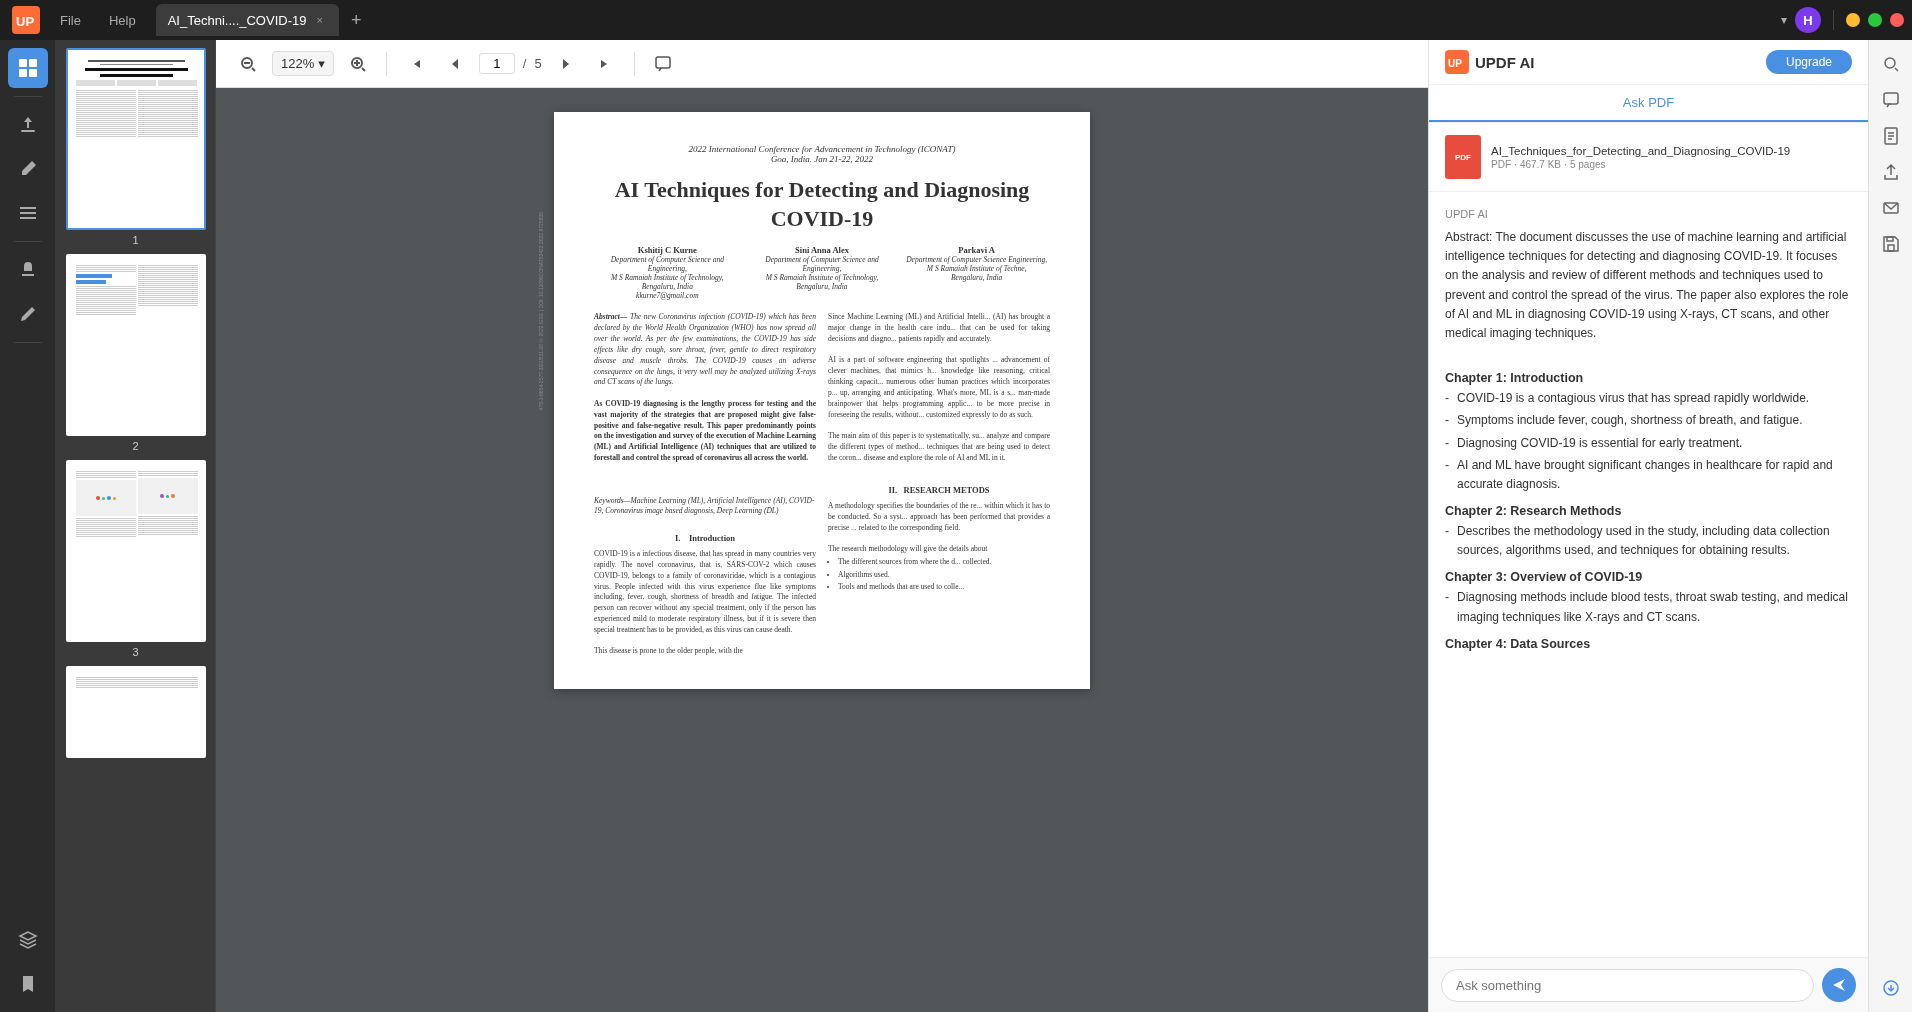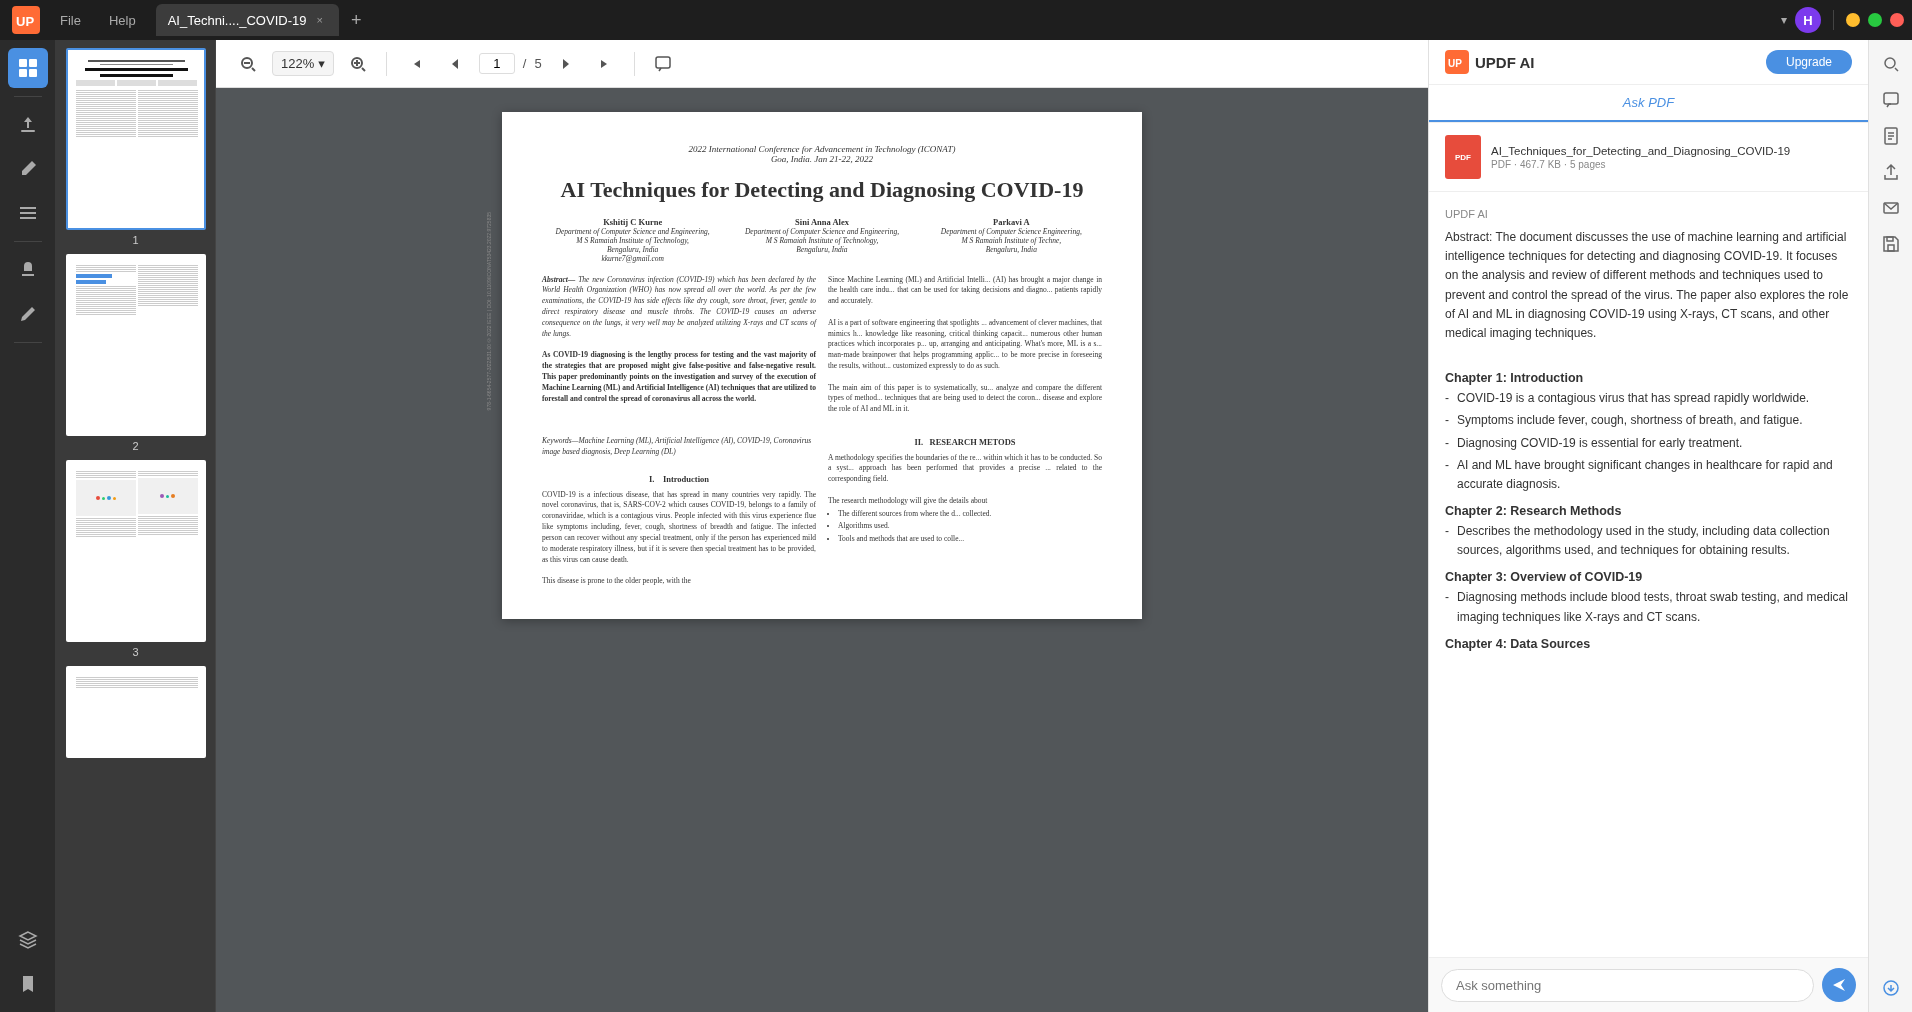--- a/index.html
+++ b/index.html
@@ -48,21 +48,21 @@
     
     .pdf-toolbar { display: flex; align-items: center; background: #fff; border-bottom: 1px solid #ddd; padding: 0 16px; height: 48px; gap: 8px; flex-shrink: 0; }
     .toolbar-btn { display: flex; align-items: center; justify-content: center; width: 32px; height: 32px; border-radius: 4px; cursor: pointer; color: #555; font-size: 16px; border: none; background: transparent; }
     .zoom-display { display: flex; align-items: center; background: #f5f5f5; border: 1px solid #ddd; border-radius: 4px; padding: 4px 8px; font-size: 13px; gap: 4px; cursor: pointer; }
     .toolbar-separator { width: 1px; height: 24px; background: #ddd; margin: 0 4px; }
     .page-input { width: 36px; border: 1px solid #ddd; border-radius: 3px; text-align: center; font-size: 13px; padding: 2px 4px; }
     .page-total { font-size: 13px; color: #555; }
 
     
     .pdf-content { flex: 1; overflow-y: auto; display: flex; justify-content: center; padding: 24px; background: #525659; }
-    .pdf-page { width: 640px; background: #fff; box-shadow: 0 2px 10px rgba(0,0,0,0.3); padding: 32px 40px; font-family: 'Times New Roman', serif; }
+    .pdf-page { width: 536px; background: #fff; box-shadow: 0 2px 10px rgba(0,0,0,0.3); padding: 32px 40px; font-family: 'Times New Roman', serif; }
 
     
     .pdf-conference { font-size: 9px; text-align: center; color: #333; margin-bottom: 8px; font-style: italic; }
     .pdf-title { font-size: 22px; font-weight: bold; text-align: center; margin: 12px 0; line-height: 1.3; }
     .pdf-authors { display: grid; grid-template-columns: 1fr 1fr 1fr; gap: 8px; margin: 12px 0; font-size: 8px; text-align: center; }
     .pdf-author-name { font-weight: bold; font-size: 8.5px; }
     .pdf-author-dept { font-style: italic; font-size: 7.5px; }
     .pdf-two-col { display: grid; grid-template-columns: 1fr 1fr; gap: 12px; margin-top: 8px; font-size: 7.5px; line-height: 1.4; }
     .pdf-section-title { text-align: center; font-size: 8.5px; font-weight: bold; margin: 6px 0 4px; }
     .pdf-roman { font-size: 8.5px; font-weight: bold; text-align: center; margin: 11px 0 4px; text-transform: uppercase; }
@@ -74,21 +74,21 @@
 
     
     .right-panel { width: 440px; background: #fff; display: flex; flex-direction: column; border-left: 1px solid #e0e0e0; flex-shrink: 0; }
     .ai-header { display: flex; align-items: center; padding: 10px 16px; border-bottom: 1px solid #eee; justify-content: space-between; }
     .ai-logo { display: flex; align-items: center; gap: 6px; }
     .ai-logo-icon { width: 24px; height: 24px; }
     .ai-logo-text { font-size: 15px; font-weight: 600; color: #333; }
     .upgrade-btn { background: #4a90e2; color: #fff; border: none; border-radius: 12px; padding: 5px 20px; font-size: 12px; cursor: pointer; font-weight: 500; margin-left: 10px; }
 
     .ai-tabs { display: flex; border-bottom: 1px solid #eee; }
-    .ai-tab { flex: 1; text-align: center; padding: 10px; font-size: 13px; cursor: pointer; color: #666; border-bottom: 2px solid transparent; font-style: italic; }
+    .ai-tab { flex: 1; text-align: center; padding: 10px; font-size: 13px; cursor: pointer; color: #666; border-bottom: 2px solid transparent; }
     .ai-tab.active { color: #4a90e2; border-bottom-color: #4a90e2; font-weight: 500; }
 
     .ai-doc-info { display: flex; align-items: center; gap: 10px; padding: 12px 16px; border-bottom: 1px solid #eee; }
     .ai-doc-icon { width: 36px; height: 44px; background: #e74c3c; border-radius: 3px; display: flex; align-items: center; justify-content: center; color: #fff; font-size: 9px; font-weight: bold; flex-shrink: 0; position: relative; }
     .ai-doc-icon::after { content: 'PDF'; font-size: 8px; color: #fff; }
     .ai-doc-name { font-size: 11.5px; font-weight: 500; color: #333; }
     .ai-doc-meta { font-size: 10px; color: #888; margin-top: 2px; }
 
     .ai-chat-content { flex: 1; overflow-y: auto; padding: 16px; }
     .ai-source-label { font-size: 11px; color: #888; margin-bottom: 8px; font-weight: 500; }

